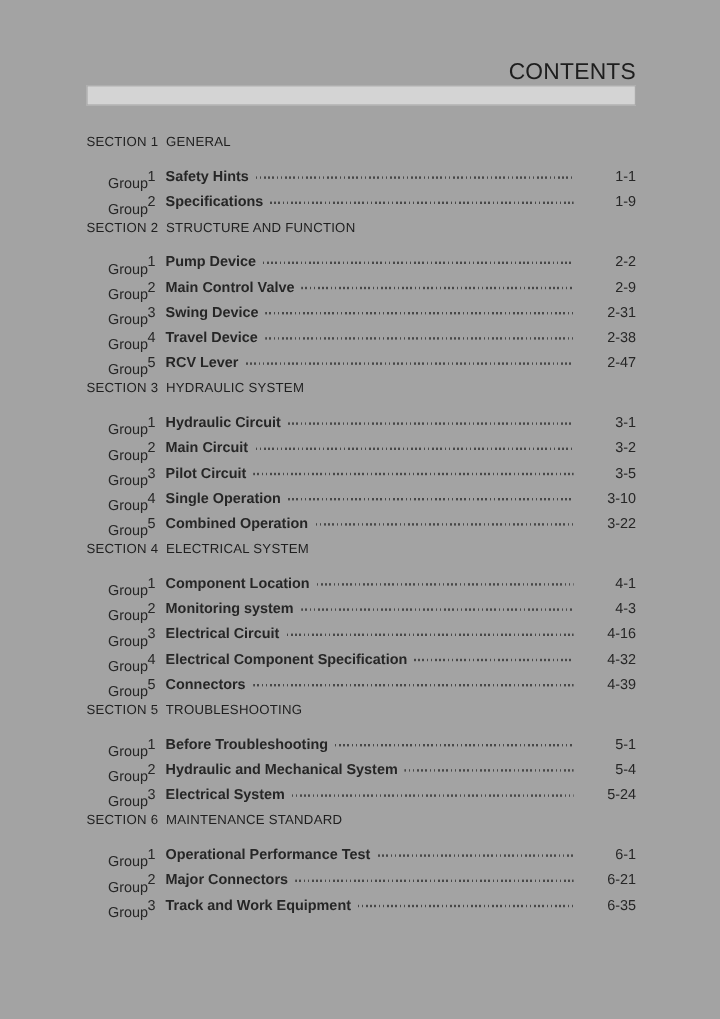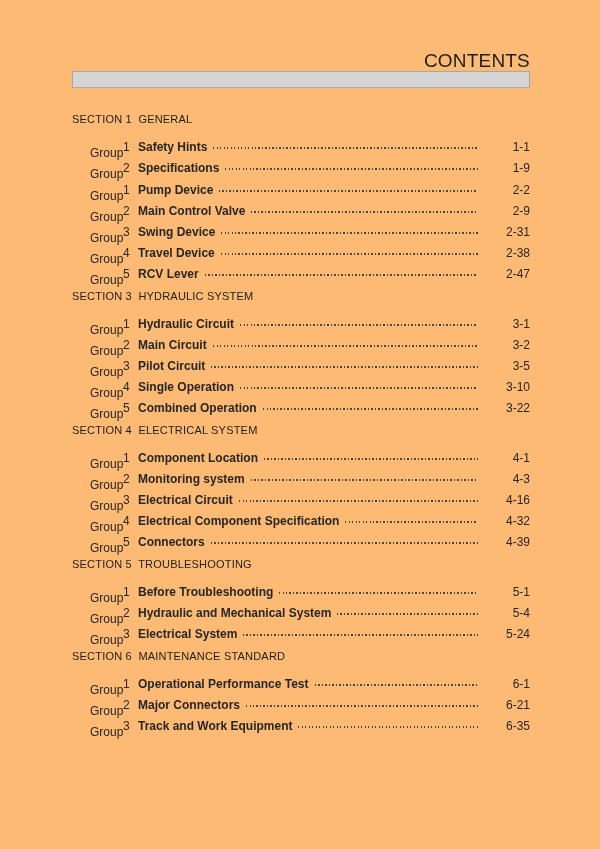--- a/index.html
+++ b/index.html
@@ -4,21 +4,21 @@
 <style>
   html, body {
     margin: 0;
     padding: 0;
     background: #ffffff;
   }
   .page {
     position: relative;
     width: 600px;
     height: 849px;
-    background: #fdba74;
+    background: #a3a3a3;
     font-family: "Liberation Sans", "DejaVu Sans", sans-serif;
     color: #262626;
     overflow: hidden;
   }
   .content {
     margin-left: 72px;
     width: 458px;
     padding-top: 52px;
     box-sizing: content-box;
   }
@@ -109,20 +109,21 @@
     <span class="g-word">Group</span>
     <span class="g-num">2</span>
     <span class="g-title">Specifications</span>
     <span class="leader"></span>
     <span class="page-num">1-9</span>
   </div>
 </div>
   </div>
 
   <div class="section">
+    <div class="section-title">SECTION 2  STRUCTURE AND FUNCTION</div>
     <div class="rows">
   <div class="row">
     <span class="g-word">Group</span>
     <span class="g-num">1</span>
     <span class="g-title">Pump Device</span>
     <span class="leader"></span>
     <span class="page-num">2-2</span>
   </div>
 
   <div class="row">

